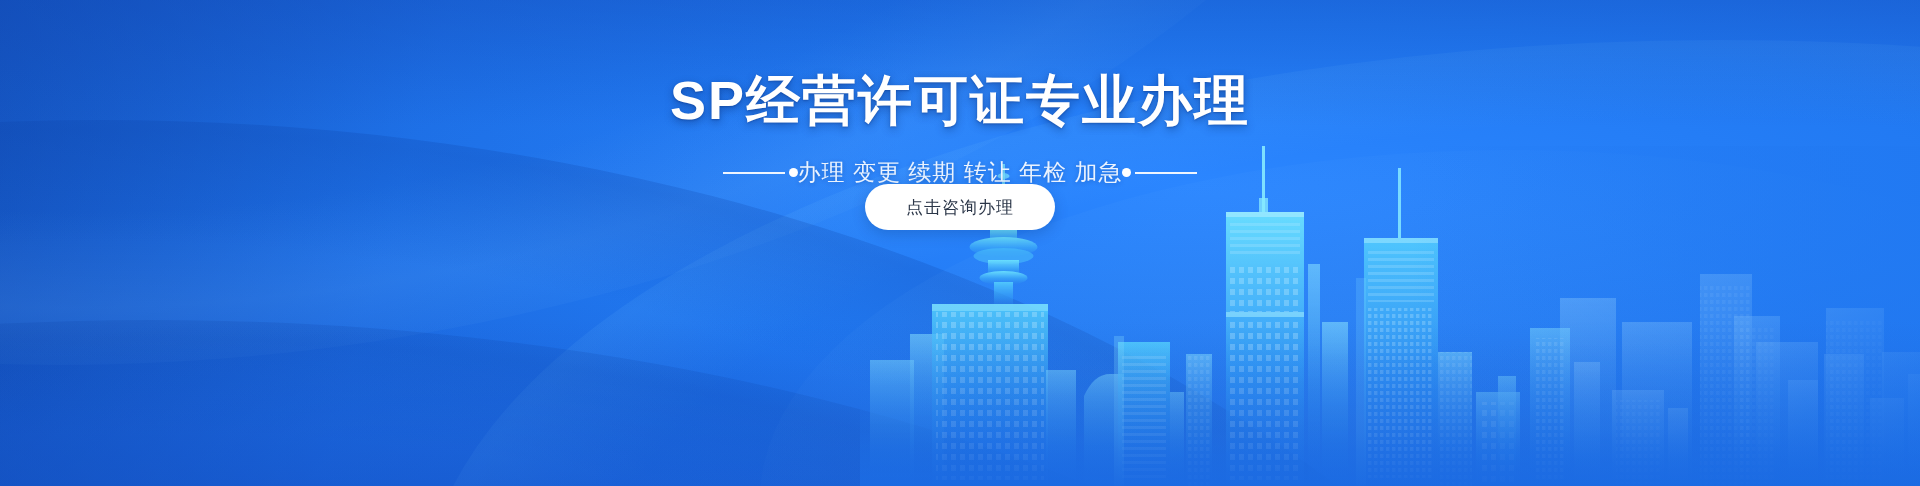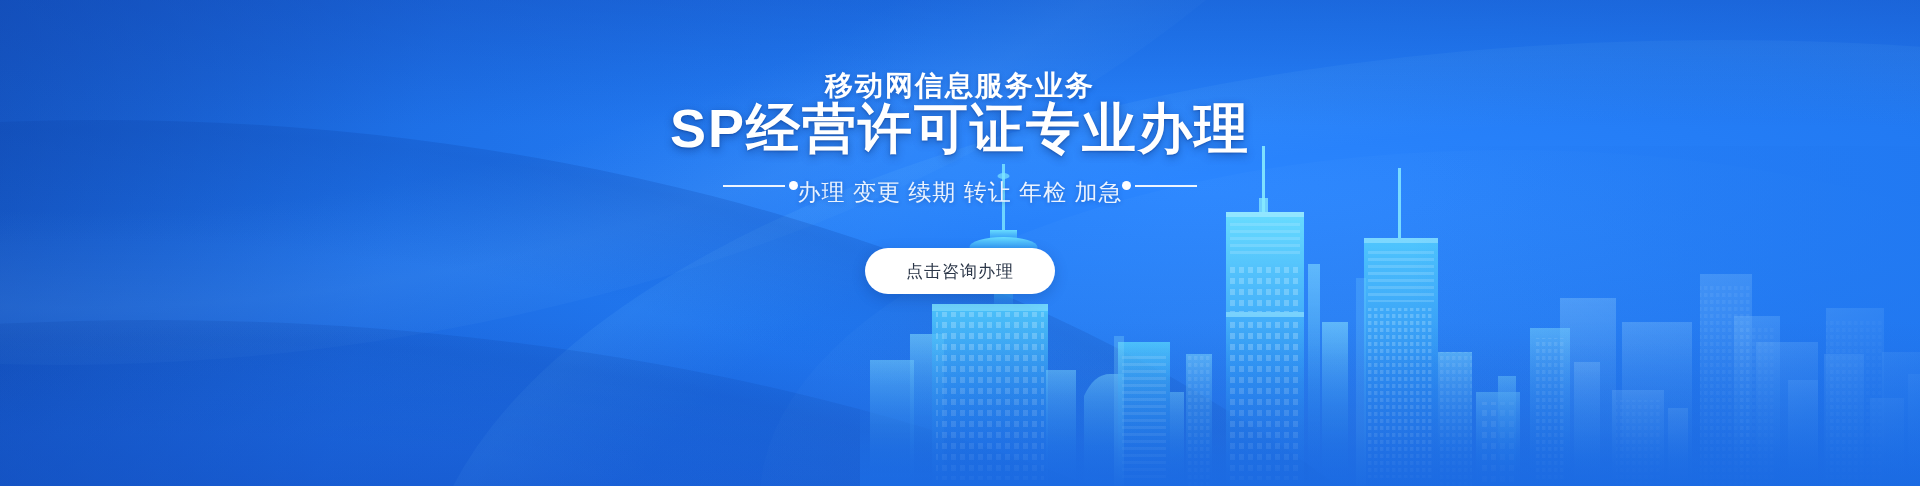--- a/index.html
+++ b/index.html
@@ -102,23 +102,23 @@
     color:#ffffff;
     font-size:54px;
     font-weight:bold;
     letter-spacing:2px;
     line-height:1;
     white-space:nowrap;
     text-shadow:0 3px 8px rgba(8,38,105,.42), 0 1px 2px rgba(8,38,105,.35);
   }
 
   .services{
-    margin-top:26px;
+    margin-top:34px;
     display:flex;
-    align-items:flex-start;
+    align-items:center;
     white-space:nowrap;
   }
   .deco{ display:flex; align-items:center; }
   .deco .ln{
     display:block; width:62px; height:2px;
     background:#ffffff; opacity:.92;
   }
   .deco .dot{
     display:block; width:9px; height:9px; border-radius:50%;
     background:#ffffff;
@@ -129,21 +129,20 @@
   .services-text{
     color:#eaf3ff;
     font-size:23px;
     font-weight:normal;
     letter-spacing:1px;
     line-height:1;
     text-shadow:0 1px 4px rgba(8,40,110,.30);
   }
 
   .cta{
-    margin-top:44px;
     width:190px; height:46px;
     border:none;
     border-radius:24px;
     background:#ffffff;
     color:#2b3648;
     font-family:"Liberation Sans","DejaVu Sans",sans-serif;
     font-size:17px;
     letter-spacing:1px;
     cursor:pointer;
     box-shadow:0 4px 14px rgba(6,36,100,.22);
@@ -286,21 +285,20 @@
         <rect x="1000" y="252" width="34" height="88" fill="url(#gD)"></rect>
         <rect x="1038" y="228" width="22" height="112" fill="url(#gD)"></rect>
       </g>
     </svg>
   </div>
   <div class="city-fade"></div>
   <div class="bg-vignette"></div>
 
   <div class="content">
 
-    <div class="subtitle">移动网信息服务业务</div>
 
     <div class="headline">SP经营许可证专业办理</div>
 
     <div class="services">
       <span class="deco deco-left">
         <span class="ln"></span>
           <span class="dot"></span>
       </span>
       <span class="services-text">办理 变更 续期 转让 年检 加急</span>
       <span class="deco deco-right">

